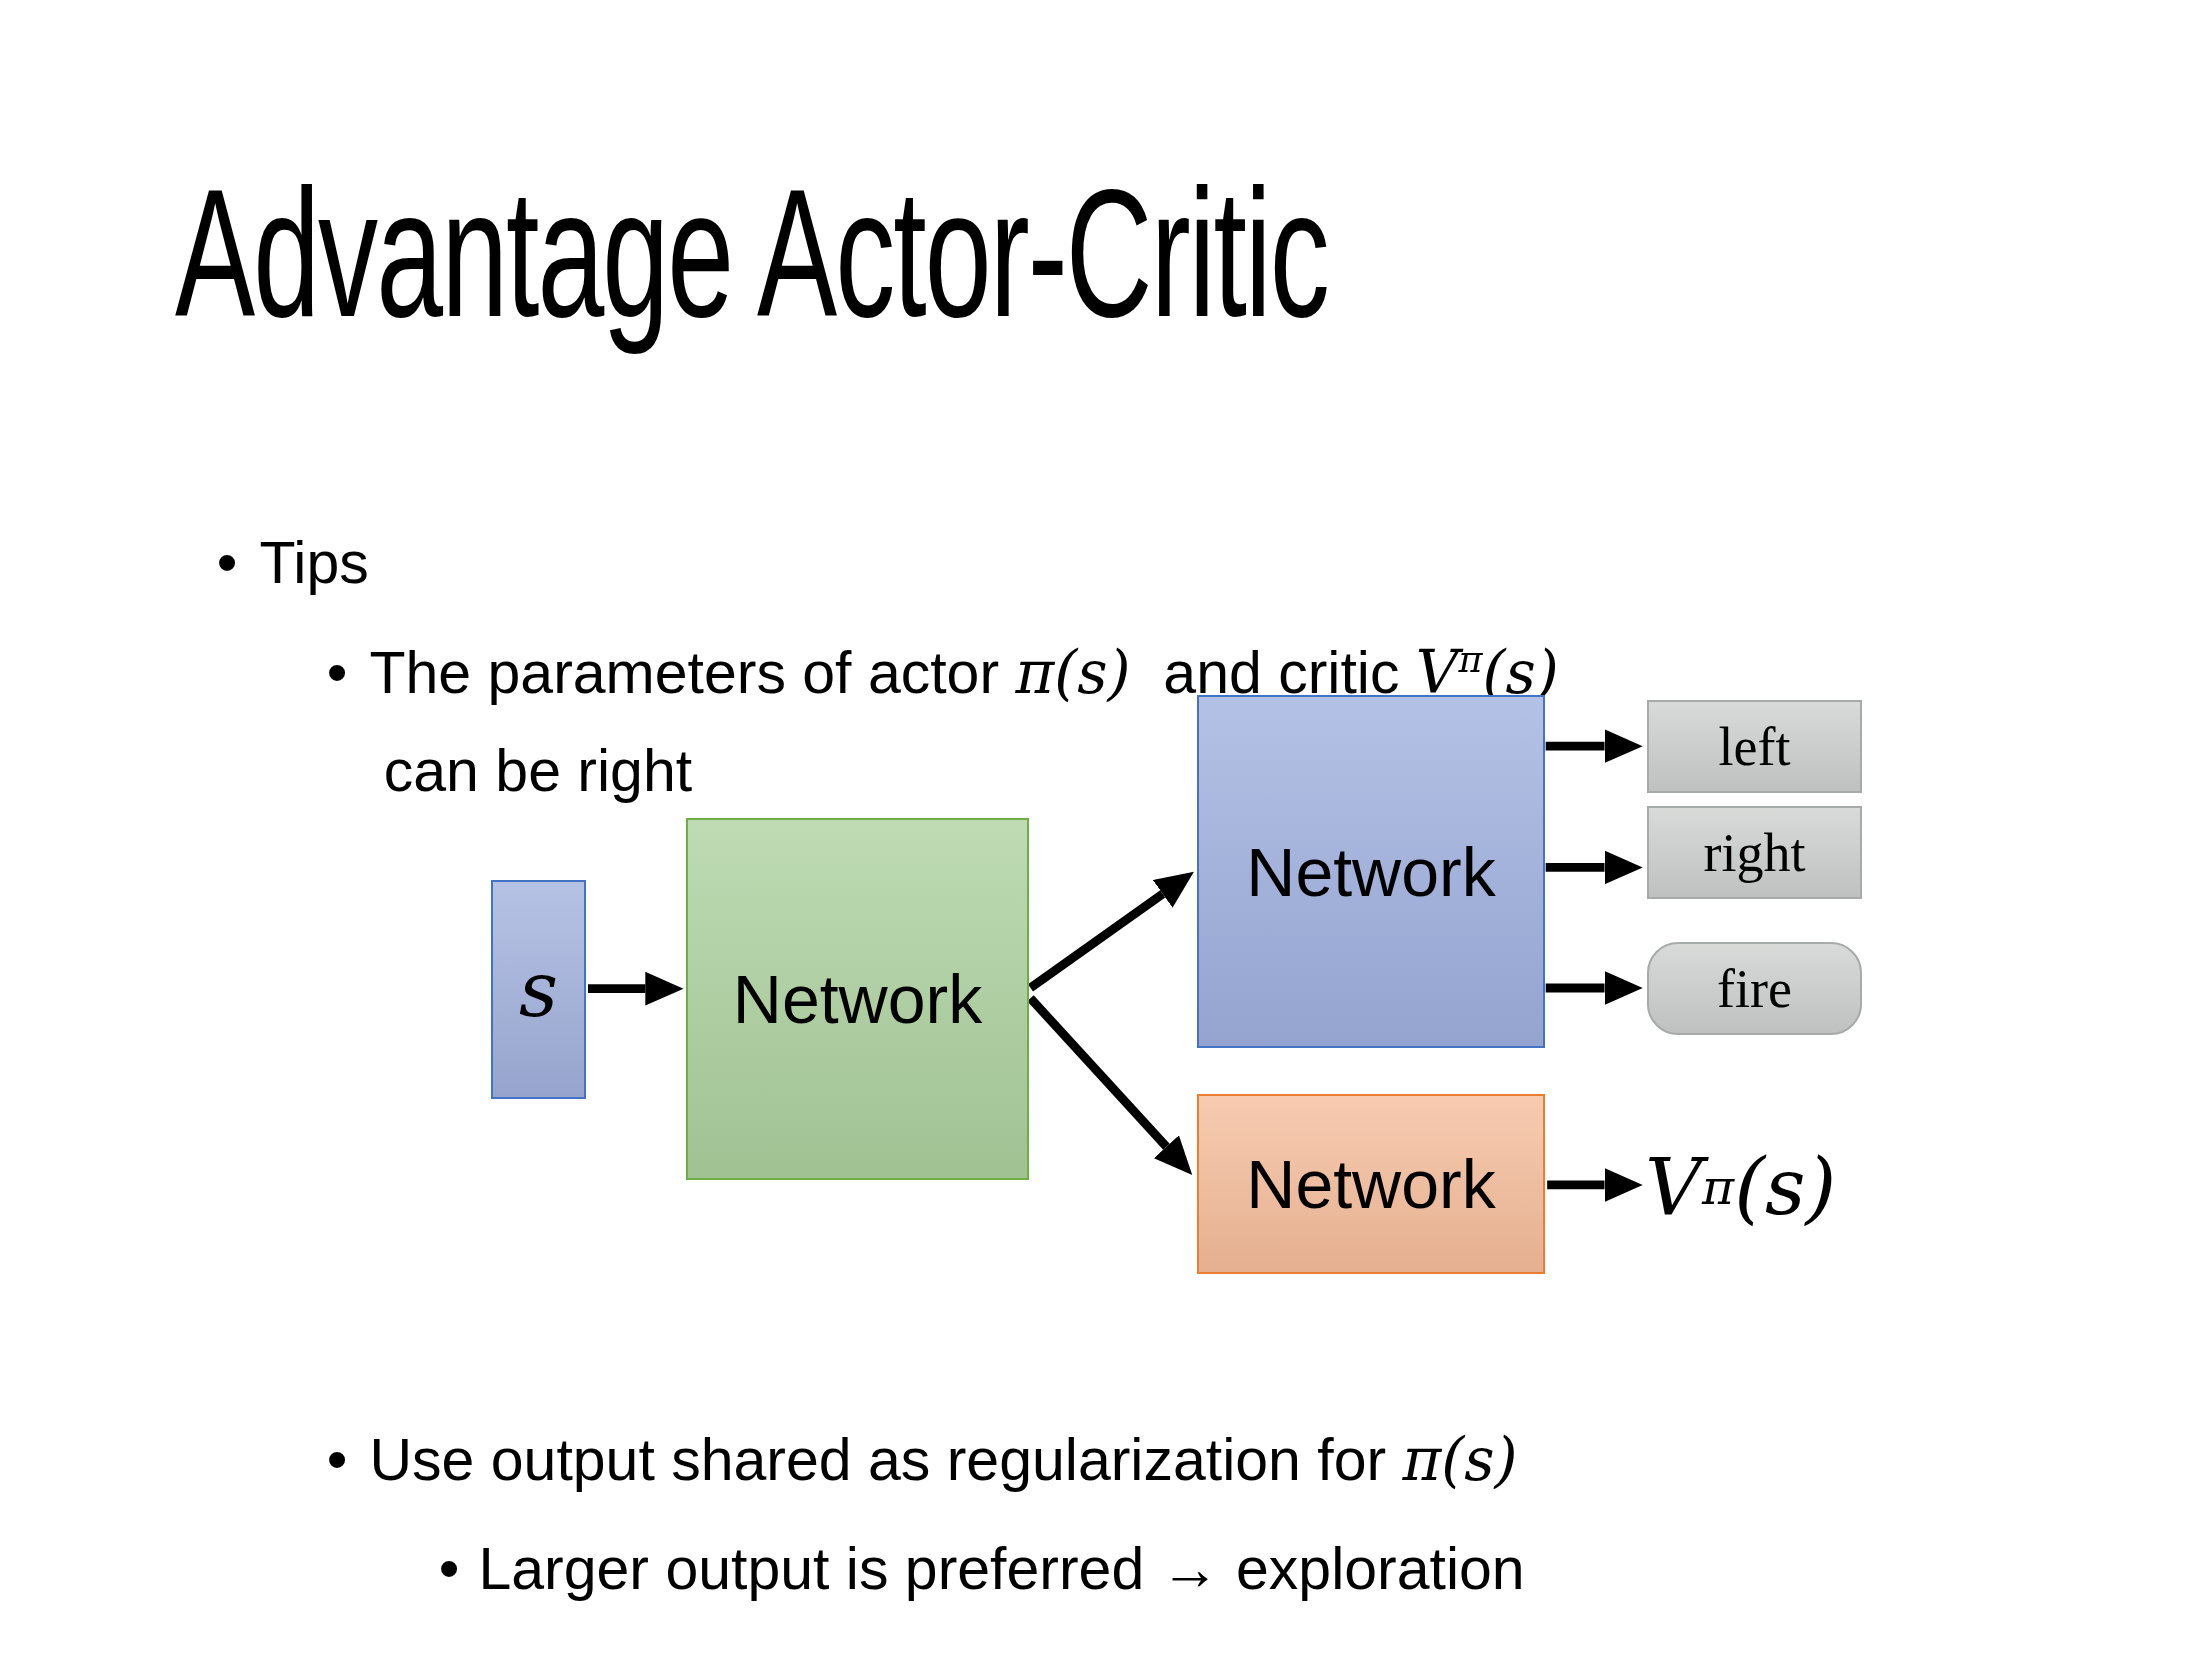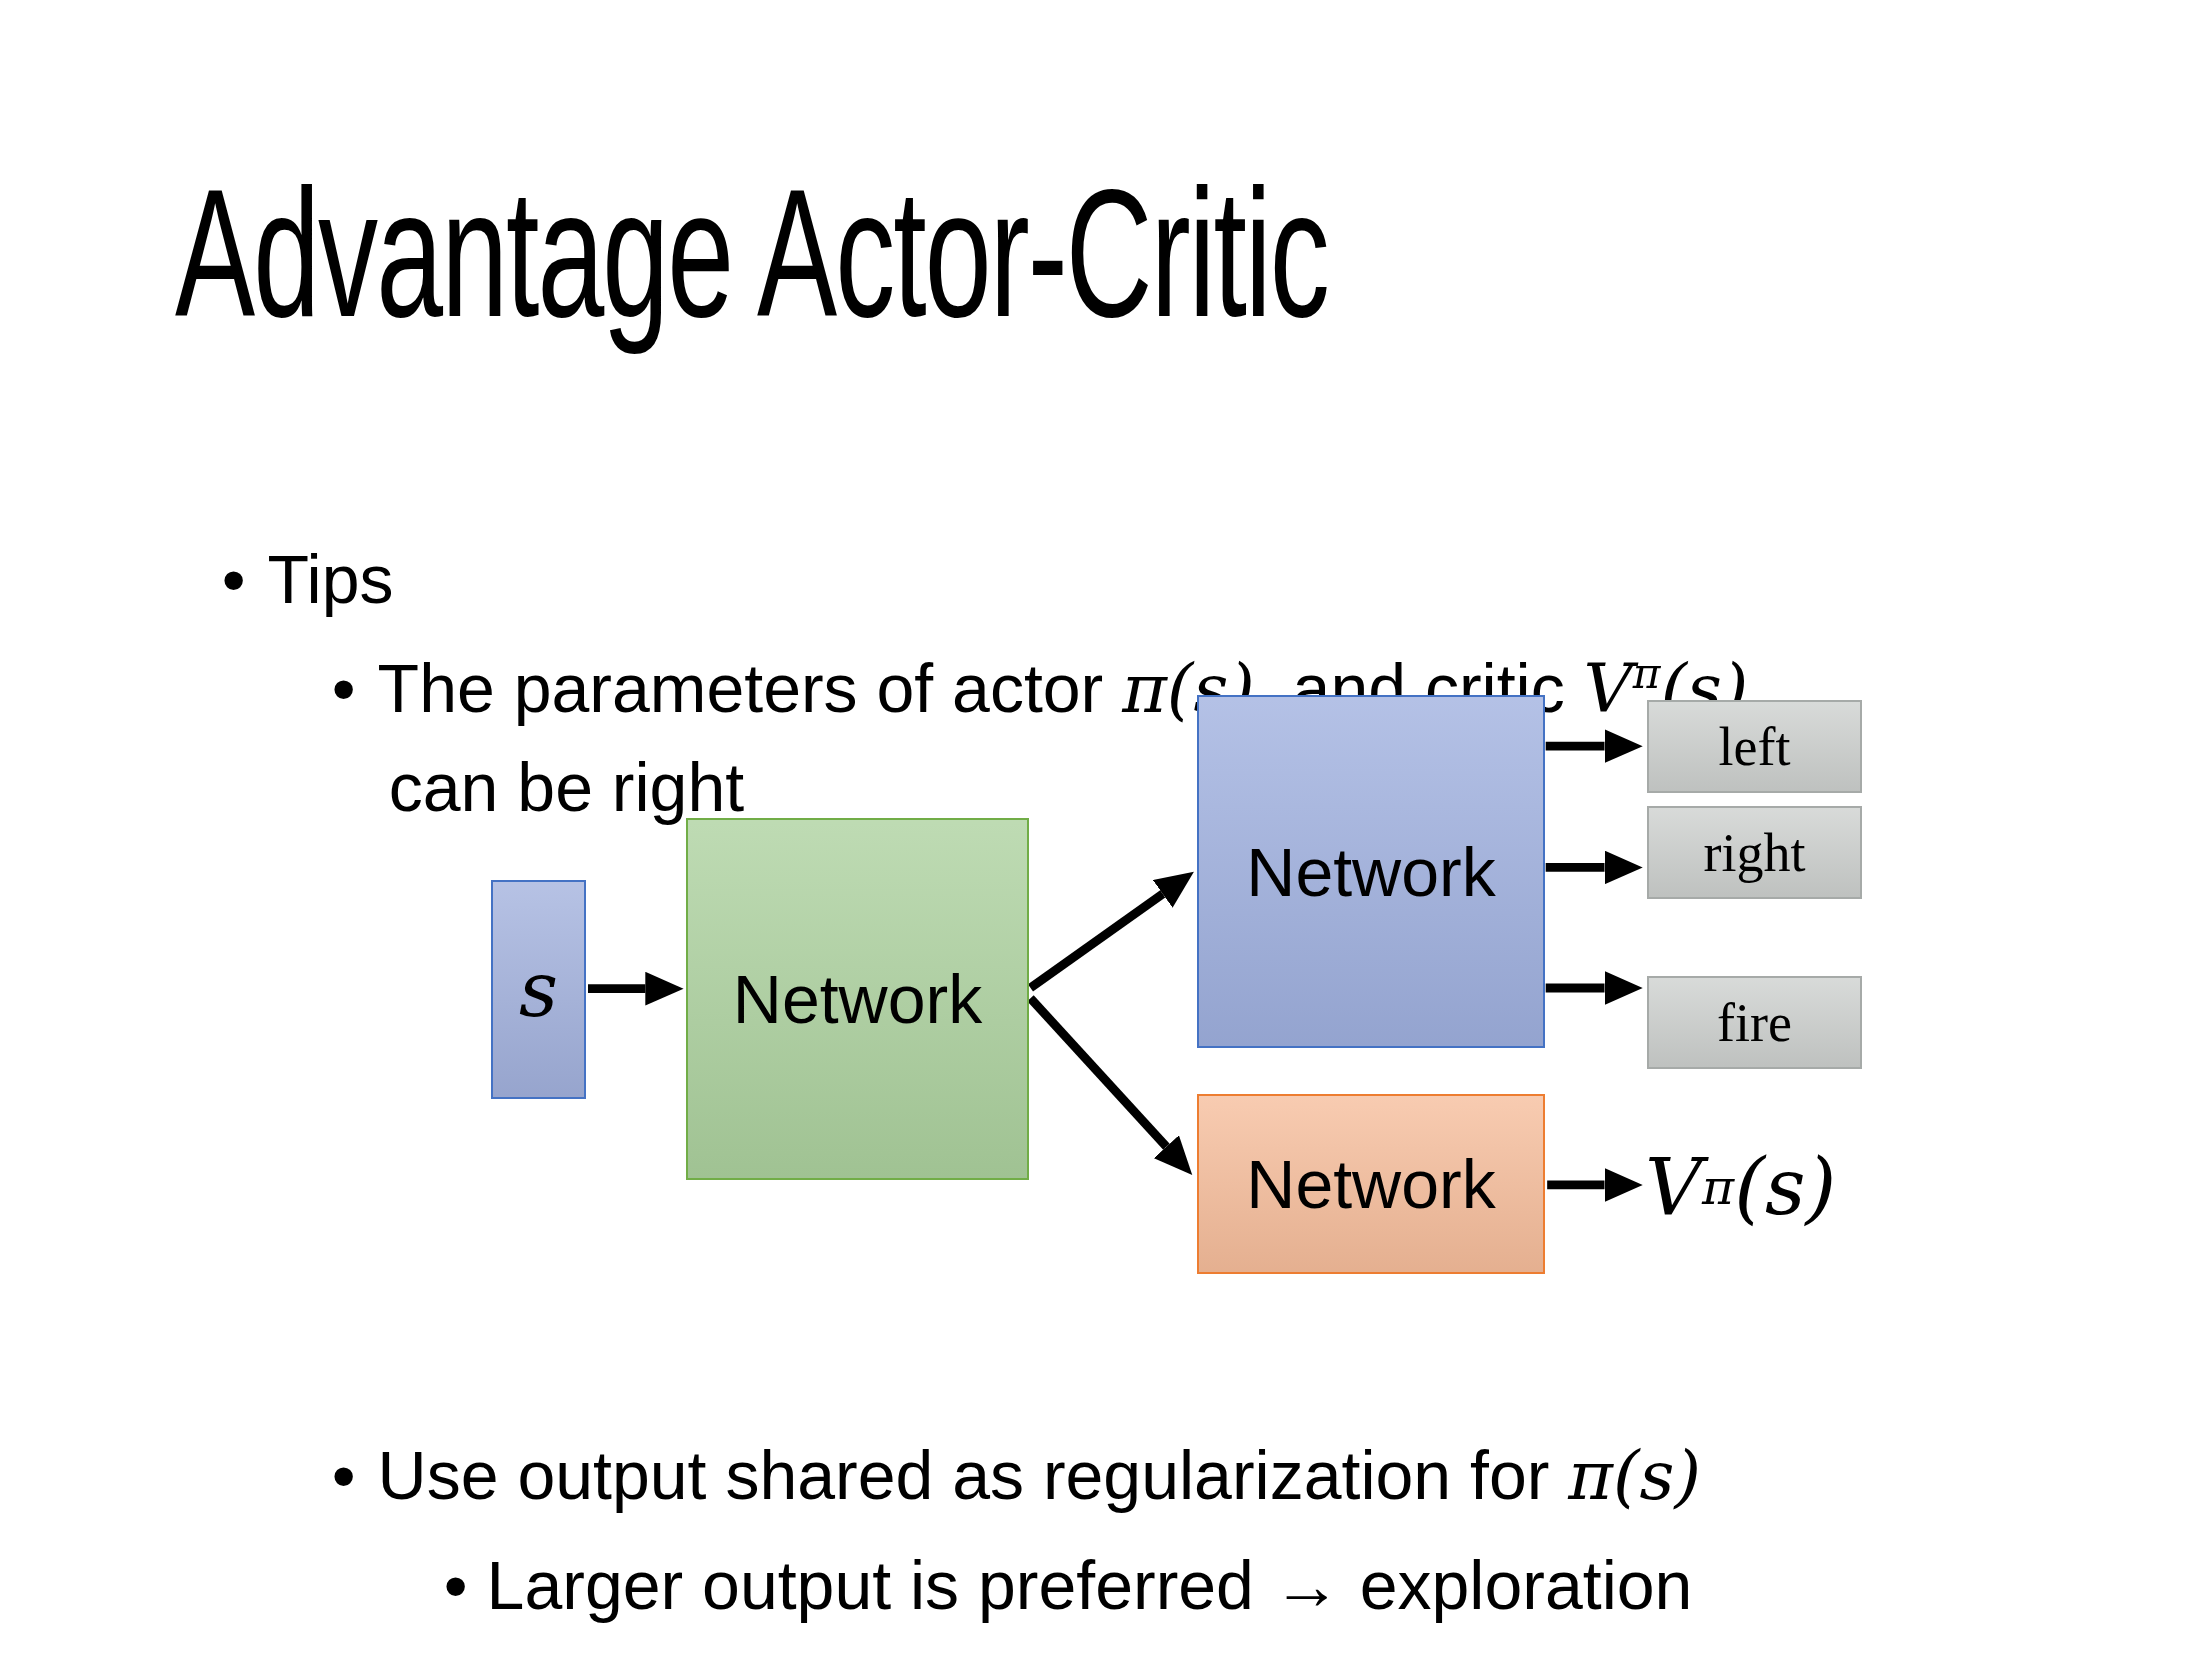--- a/index.html
+++ b/index.html
@@ -12,21 +12,21 @@
     --shared-fill:#acd19e;    --shared-border:#71ad47;
     --actor-fill:#9fb0df;     --actor-border:#4472c4;
     --critic-fill:#f6bd9b;    --critic-border:#ed7d31;
     --action-fill:#cdd0ce;    --action-border:#a6aaa8;
     --arrow:#000000;
   }
   .title{
     position:absolute;left:175px;top:158px;font-size:182px;line-height:1.05;
     letter-spacing:-2.9px;white-space:pre;transform:scaleX(0.66);transform-origin:left top;
   }
-  .line{position:absolute;white-space:pre;font-size:68px;line-height:1.15;}
+  .line{position:absolute;white-space:pre;font-size:59px;line-height:1.15;}
   .bullet{margin-right:22px;}
   .lvl3 .bullet{margin-right:19px;}
   .math{font-family:"DejaVu Serif",serif;font-style:italic;}
   .math sup{font-size:62%;vertical-align:super;font-style:italic;}
   .box{position:absolute;box-sizing:border-box;display:flex;align-items:center;justify-content:center;}
   .shade{background-image:linear-gradient(180deg,rgba(255,255,255,0.22),rgba(0,0,0,0.07));}
   .state-box{
     left:491px;top:880px;width:95px;height:219px;
     background-color:var(--state-box-fill);border:2.2px solid var(--state-box-border);
     font-size:76px;
@@ -44,21 +44,21 @@
     background-color:var(--critic-fill);border:2.2px solid var(--critic-border);
   }
   .net-label{font-size:68px;letter-spacing:0px;}
   .action-box{
     left:1647px;width:215px;height:93px;
     background-color:var(--action-fill);border:2.2px solid var(--action-border);
     font-family:"Liberation Serif",serif;font-size:54px;
   }
   .action-left{top:700px;}
   .action-right{top:806px;}
-  .action-fire{top:976px;}
+  .action-fire{top:942px;border-radius:31px;}
   .value-label{
     position:absolute;left:1645px;top:1139px;height:96px;display:flex;align-items:center;
     font-size:79px;
   }
   svg.arrows{position:absolute;left:0;top:0;width:2205px;height:1654px;}
   svg.arrows line{stroke:var(--arrow);stroke-width:12px;}
   svg.arrows .head{fill:var(--arrow);}
 </style>
 </head>
 <body>

